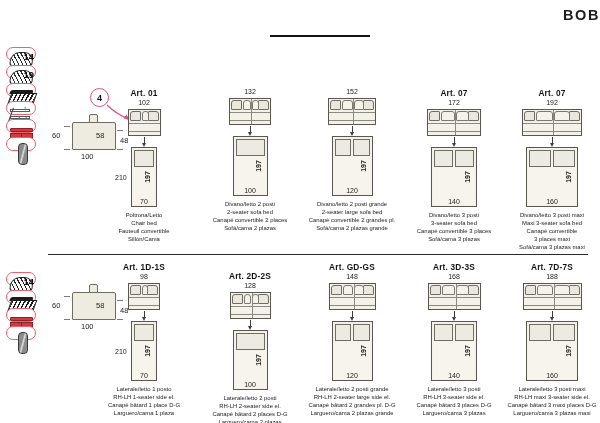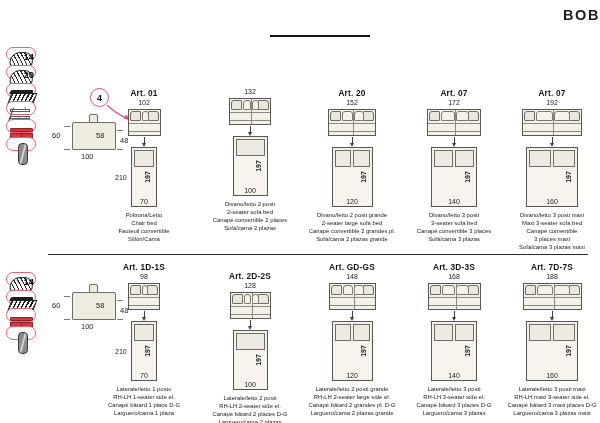--- a/index.html
+++ b/index.html
@@ -240,21 +240,21 @@
           <span class="base"></span>
           <span class="pill"></span>
         </span>
         <span class="badge">14</span>
       </div>
       <div class="icon-box">
         <span class="g-cushion">
           <span class="base"></span>
           <span class="pill"></span>
         </span>
-        <span class="badge">20</span>
+        <span class="badge">19</span>
       </div>
       <div class="icon-box">
         <span class="g-slab">
           <span class="top"></span>
           <span class="body"></span>
         </span>
       </div>
       <div class="icon-box">
         <span class="g-mech">
           <span class="bar b1"></span>
@@ -409,21 +409,20 @@
           </div>
         </div>
         <div class="desc">
           <div>Divano/letto 2 posti</div>
           <div>2-seater sofa bed</div>
           <div>Canapé convertible 2 places</div>
           <div>Sofá/cama 2 plazas</div>
         </div>
       </div>
       <div class="col" style="left: 298px; top: 88px; position: absolute;">
-        <div class="art">Art. 20</div>
         <div class="wdim">152</div>
         <div class="sofa-view" style="width:48px;height:27px;">
           <span class="armL"></span>
           <span class="armR"></span>
           <span class="cush" style="left:13px;width:10.5px;"></span>
           <span class="cush" style="left:24.5px;width:10.5px;"></span>
           <span class="vsplit" style="left:24px;"></span>
           <span class="seatline" style="top:13px;"></span>
           <span class="seatline" style="top:21px;"></span>
         </div>

